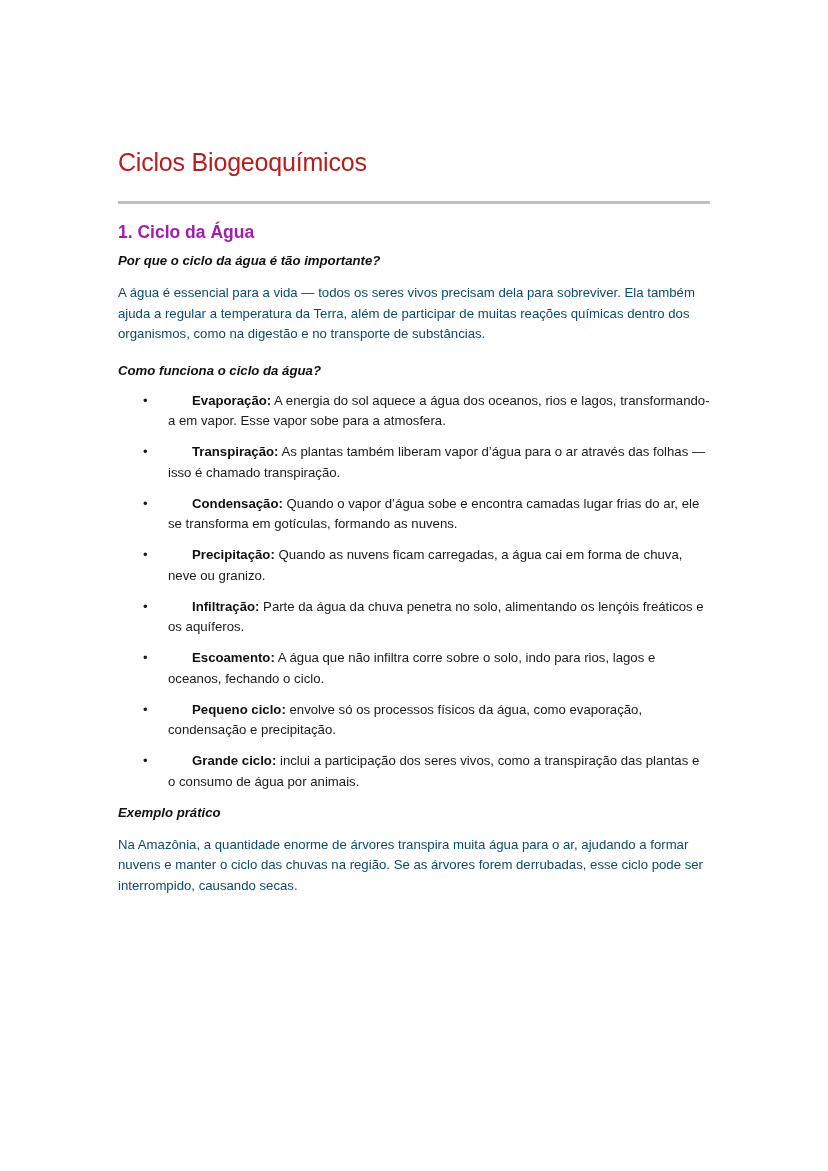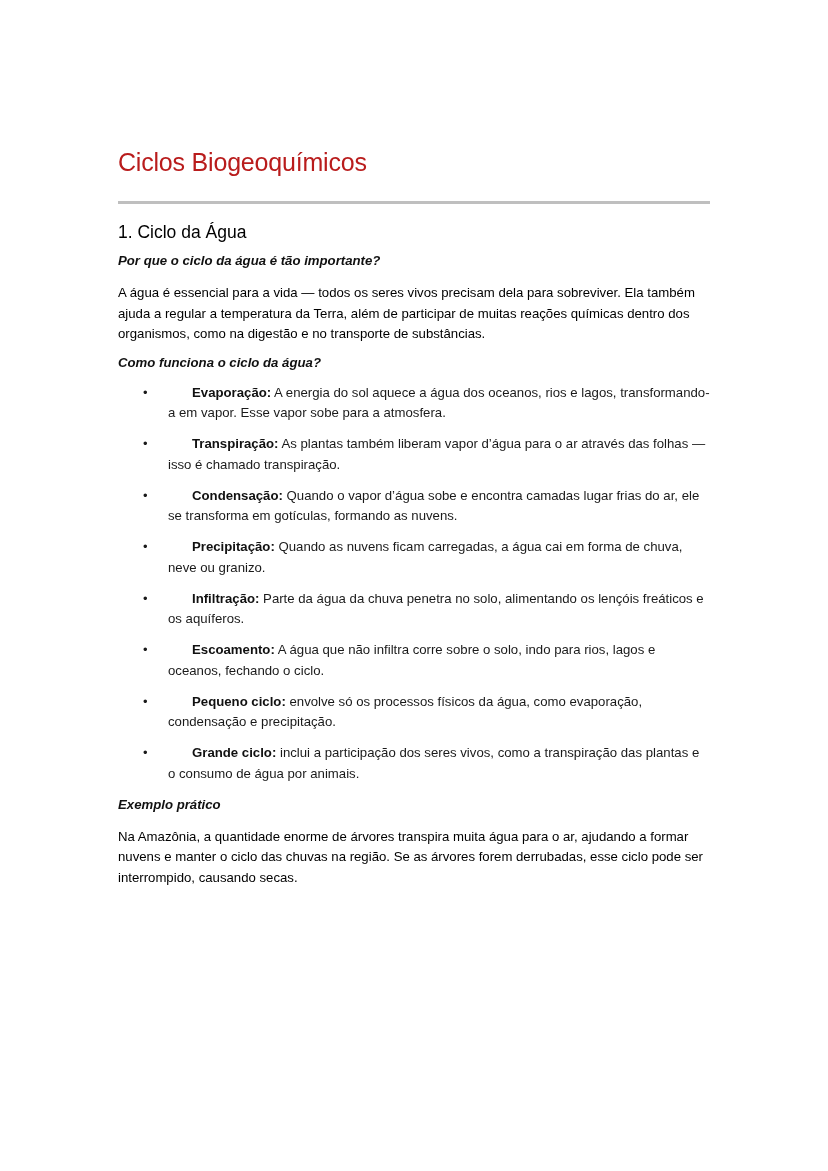--- a/index.html
+++ b/index.html
@@ -30,38 +30,38 @@
       letter-spacing: -0.2px;
     }
     .title-rule {
       height: 3px;
       background: #bfbfbf;
       margin-top: 17px;
       border: none;
     }
     .section-heading {
       font-size: 17.5px;
-      color: #000000;
-      font-weight: normal;
+      color: #a21caf;
+      font-weight: bold;
       margin: 16px 0 0 0;
       line-height: 24px;
     }
     .subheading {
       font-size: 13.2px;
       font-weight: bold;
       margin: 7px 0 0 0;
       line-height: 20px;
       color: #111;
       font-style: italic;
     }
     .para {
       font-size: 13.2px;
       line-height: 20.5px;
       margin: 12px 0 0 0;
-      color: #000000;
+      color: #0c4a6e;
     }
     ul.bullets {
       list-style: none;
       margin: 10px 0 0 0;
       padding: 0;
     }
     ul.bullets li {
       position: relative;
       padding-left: 50px;
       font-size: 13.2px;
@@ -73,21 +73,21 @@
       position: absolute;
       left: 25px;
       top: 0;
       font-size: 13px;
     }
     ul.bullets li b {
       font-weight: bold;
       color: #111;
       padding-left: 24px;
     }
-    .gap-sub { margin-top: 8px; }
+    .gap-sub { margin-top: 16px; }
   </style>
 </head>
 <body>
 
 <div class="page">
   <h1 class="doc-title">Ciclos Biogeoquímicos</h1>
   <div class="title-rule"></div>
 
   <h2 class="section-heading">1. Ciclo da Água</h2>
 

